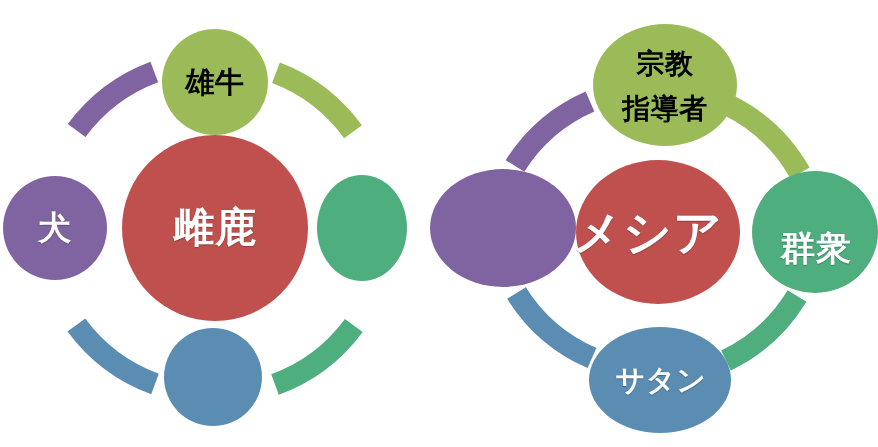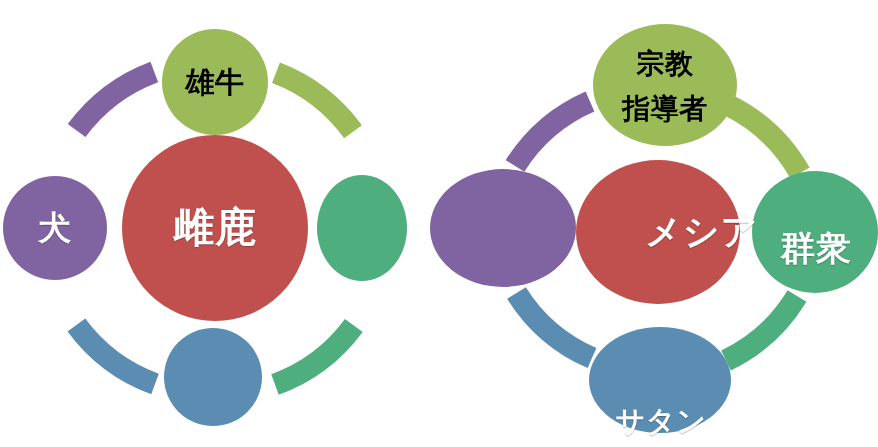--- a/index.html
+++ b/index.html
@@ -109,32 +109,32 @@
       </g>
 
       <ellipse cx="228" cy="232" rx="82" ry="72" fill="#C0504D"></ellipse>
 
       <ellipse cx="235" cy="85" rx="72" ry="61" fill="#9BBB59"></ellipse>
       <ellipse cx="385" cy="232" rx="63" ry="61" fill="#4EAE7E"></ellipse>
       <ellipse cx="230" cy="380" rx="71" ry="53" fill="#5B8DB3"></ellipse>
       <ellipse cx="73" cy="228" rx="73" ry="59" fill="#8064A2"></ellipse>
     </svg>
 
-    <div class="node-label light" style="left:164px; top:203px; width:164px; height:58px; font-size:36px;align-items:flex-end;">
+    <div class="node-label light" style="left:136px; top:203px; width:164px; height:58px; font-size:48px;">
       <span>メシア</span>
     </div>
 
     <div class="node-label dark" style="left:165px; top:34px; width:140px; height:104px; font-size:28px;">
       <span class="line1">宗教</span>
       <span class="line2">指導者</span>
     </div>
 
     <div class="node-label light" style="left:327px; top:219px; width:118px; height:58px; font-size:35px;">
       <span>群衆</span>
     </div>
 
-    <div class="node-label light" style="left:166px; top:355px; width:130px; height:50px; font-size:29px;margin-top:41px;">
+    <div class="node-label light" style="left:166px; top:355px; width:130px; height:50px; font-size:29px;">
       <span>サタン</span>
     </div>
 
   </div>
 
 </div>
 
 </body></html>

